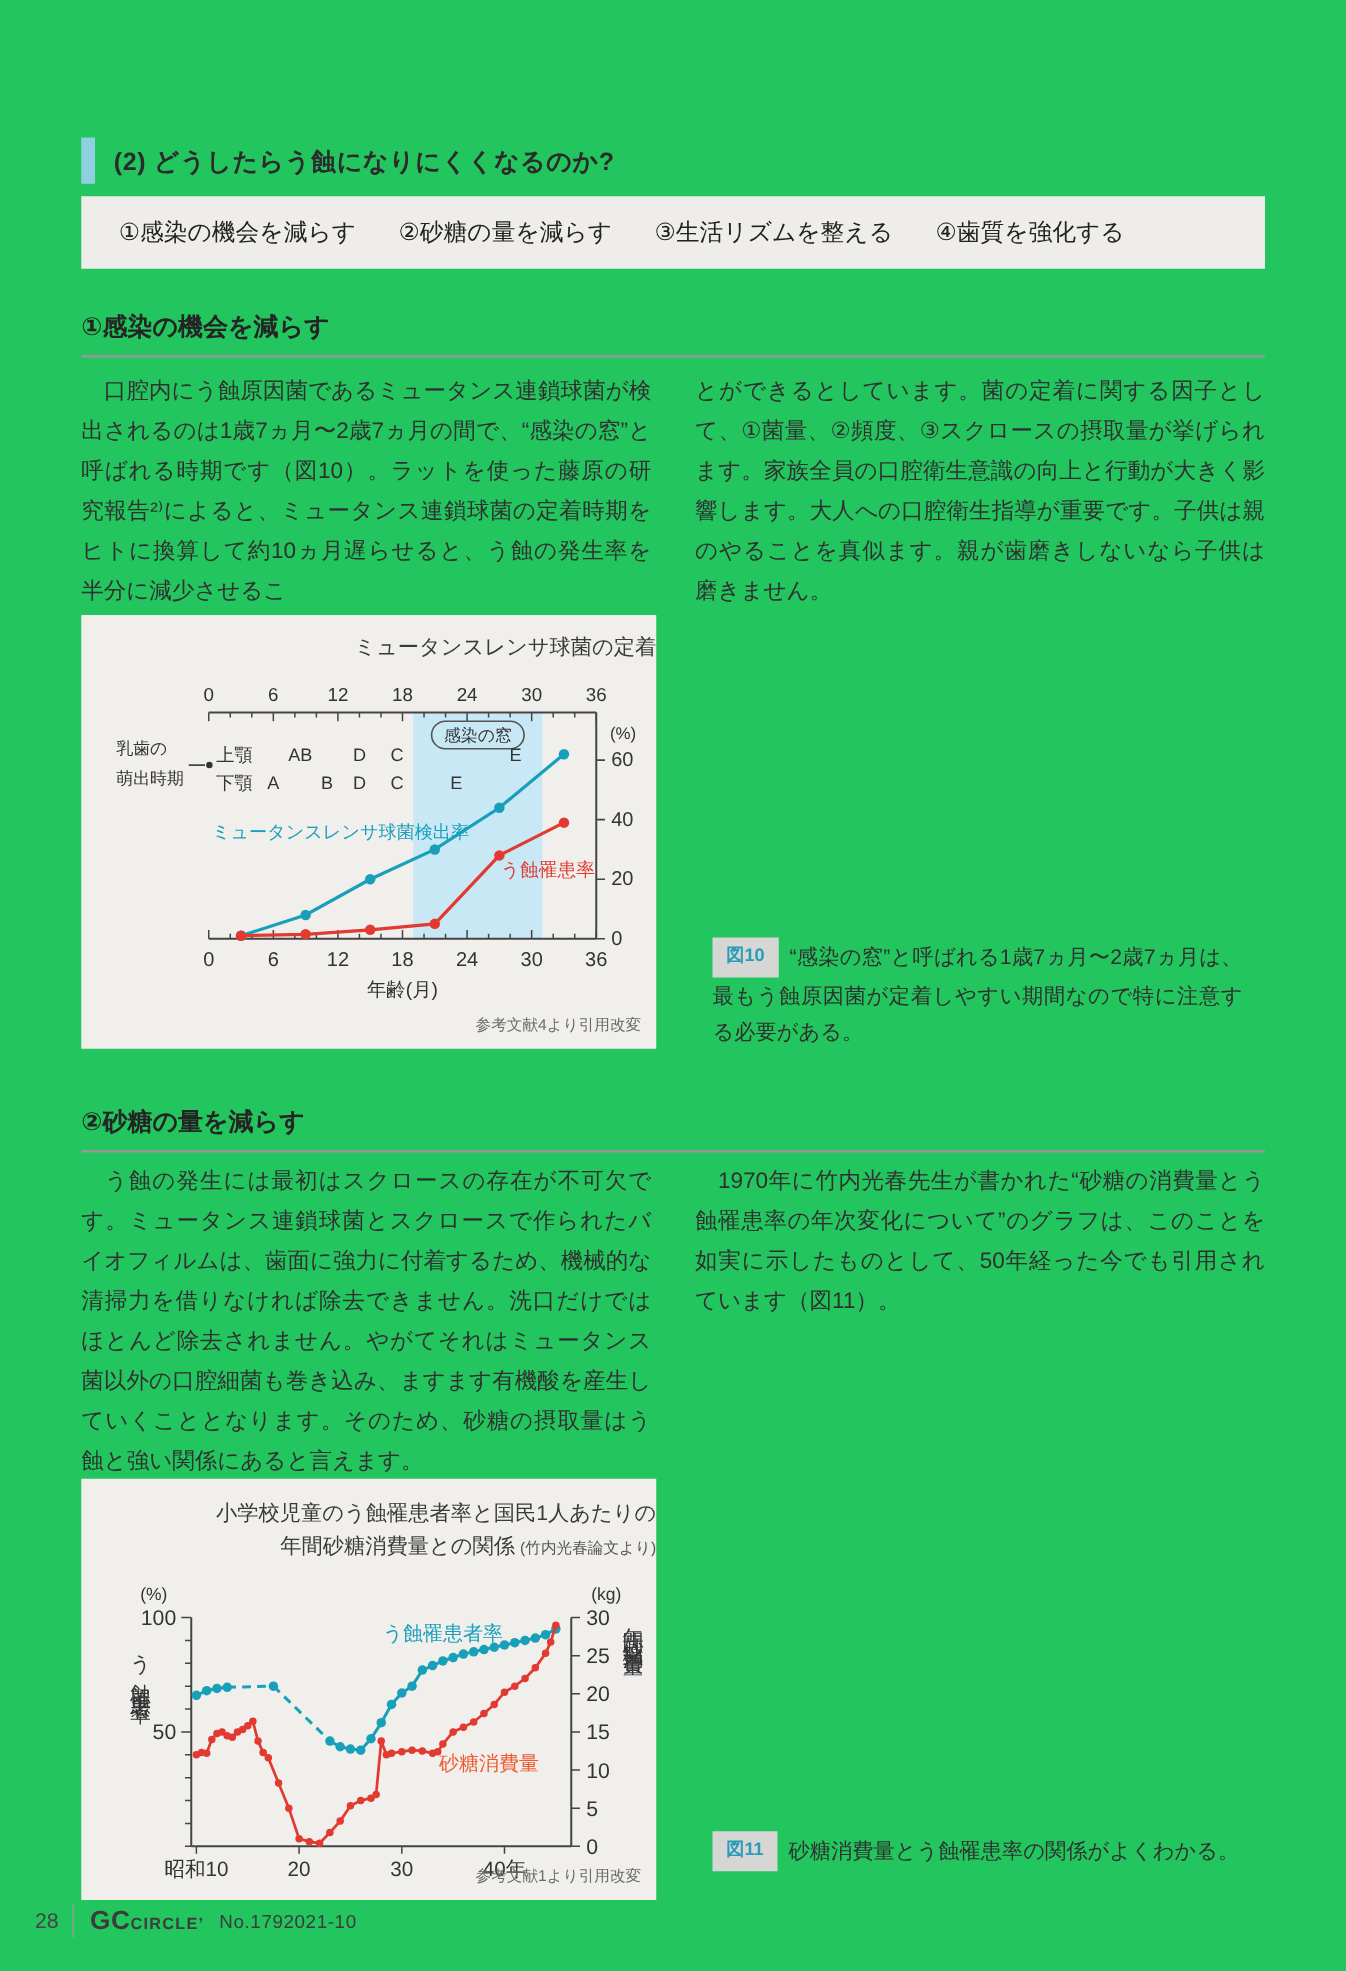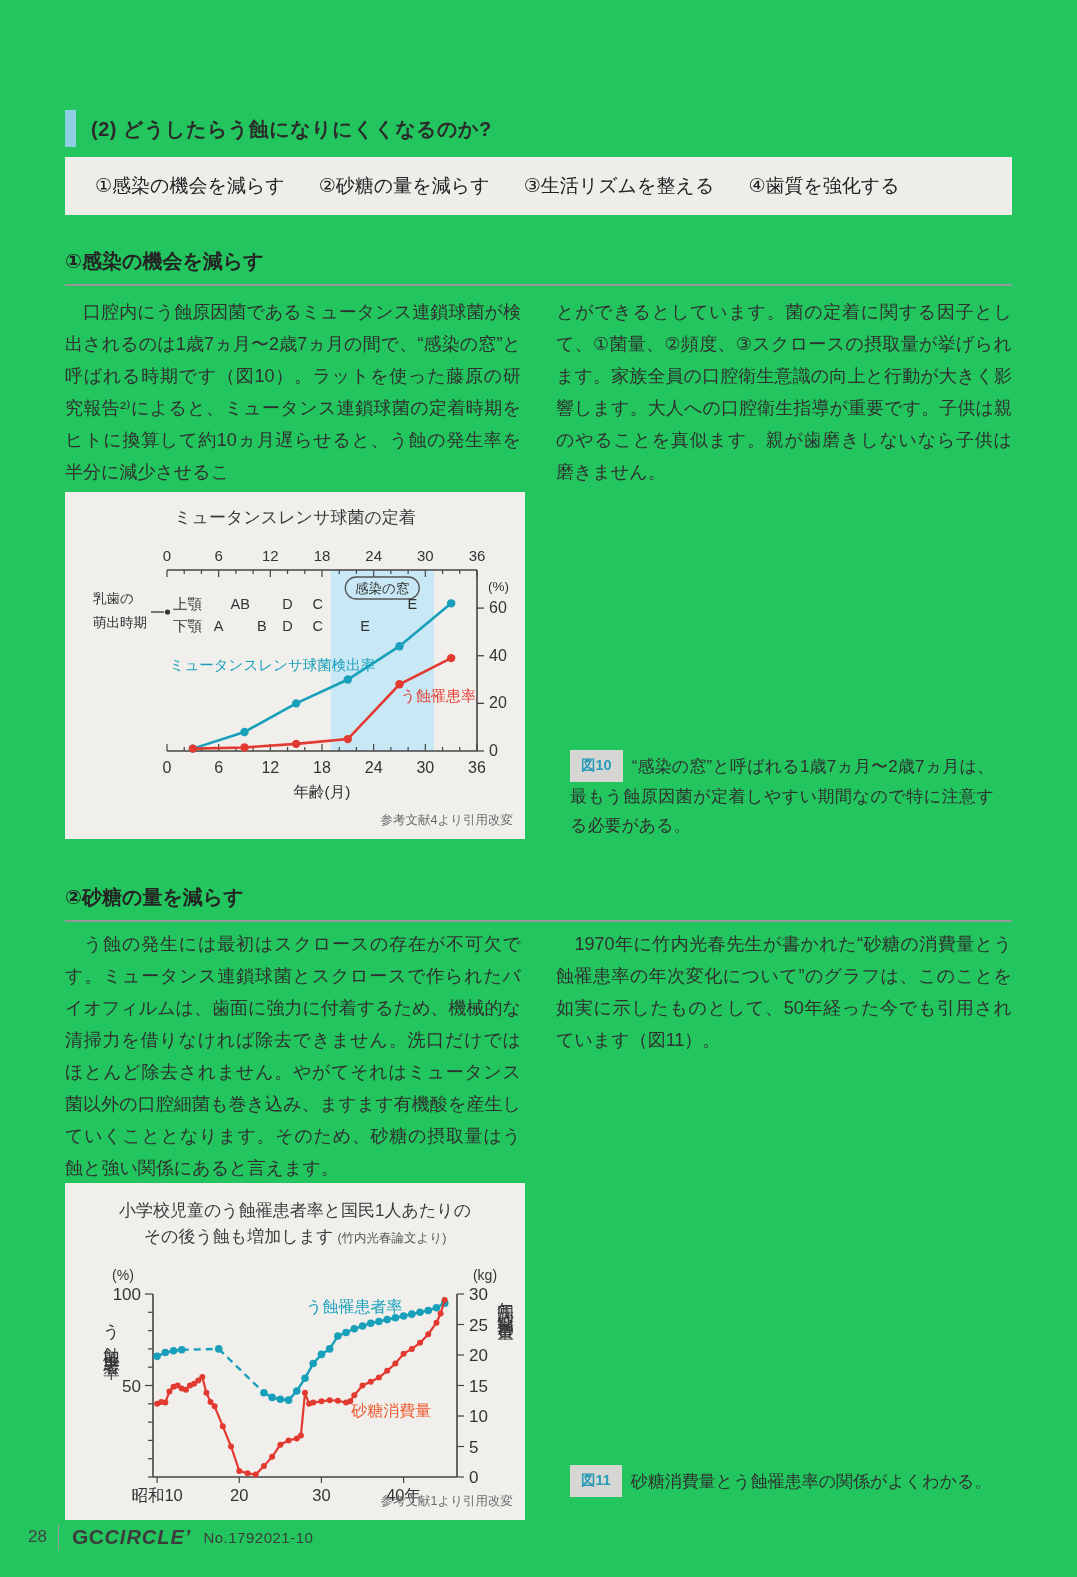--- a/index.html
+++ b/index.html
@@ -16,42 +16,42 @@
   .sh2{top:884px;}
   .col{position:absolute;width:456px;font-size:18px;line-height:32px;text-align:justify;color:#303030;}
   .s1l{left:65px;top:296px;}
   .s1r{left:556px;top:296px;}
   .s2l{left:65px;top:928px;}
   .s2r{left:556px;top:928px;}
   .s2r div{margin:0;}
   .fig-panel{position:absolute;left:65px;width:460px;background:#f0efec;}
   .fp1{top:492px;height:347px;}
   .fp2{top:1183px;height:337px;}
-  .fig-title{position:absolute;width:100%;text-align:center;font-size:17px;color:#3a3a3a;}
+  .fig-title{position:absolute;width:100%;text-align:right;font-size:17px;color:#3a3a3a;}
   .fp1 .fig-title{top:14px;}
   .t1{top:16px;}
   .t2{top:42px;}
   .tnote{font-size:12.5px;color:#555;margin-left:4px;}
   .fig-panel svg{position:absolute;left:0;}
   #fig10-svg{top:44px;}
   #fig11-svg{top:64px;}
   .fig-note{position:absolute;right:12px;bottom:10px;font-size:12.5px;color:#6b6b6b;}
   .vert-label{position:absolute;writing-mode:vertical-rl;font-size:16.5px;color:#333;letter-spacing:4px;}
   .vl{left:36px;top:128px;}
   .vr{right:8px;top:106px;}
   .cap{position:absolute;left:570px;width:424px;font-size:17px;line-height:29px;color:#2f2f2f;text-align:justify;}
   .cap10{top:750px;}
   .cap11{top:1465px;}
   .badge{display:inline-block;background:#d6d6d4;color:#2a9cb8;font-size:14.5px;font-weight:700;
         padding:1px 11px 2px;margin-right:9px;vertical-align:2px;}
   .footer{position:absolute;left:28px;top:1524px;display:flex;align-items:center;color:#3c3c3c;}
   .pnum{font-size:17px;color:#444;}
   .frule{display:inline-block;width:1px;height:26px;background:#9c9c9c;margin:0 13px 0 11px;}
   .brand .gc{font-size:21px;font-weight:600;letter-spacing:.5px;}
-  .brand .circ{font-size:20px;font-weight:600;letter-spacing:1px;font-style:italic;}
+  .brand .circ{font-size:13px;font-weight:600;letter-spacing:1px;}
   .issue{font-size:15px;margin-left:12px;letter-spacing:.5px;}
   .fdate{font-size:15px;letter-spacing:.5px;}
   svg text{font-family:"Liberation Sans","DejaVu Sans",sans-serif;}
 </style>
 </head>
 <body>
 
 <div class="page">
 
   <div class="accent-bar"></div>
@@ -180,21 +180,21 @@
 
   <div class="sec-heading sh2">②砂糖の量を減らす</div>
   <div class="col s2l">　う蝕の発生には最初はスクロースの存在が不可欠です。ミュータンス連鎖球菌とスクロースで作られたバイオフィルムは、歯面に強力に付着するため、機械的な清掃力を借りなければ除去できません。洗口だけではほとんど除去されません。やがてそれはミュータンス菌以外の口腔細菌も巻き込み、ますます有機酸を産生していくこととなります。そのため、砂糖の摂取量はう蝕と強い関係にあると言えます。</div>
   <div class="col s2r">
     <div>　1970年に竹内光春先生が書かれた“砂糖の消費量とう蝕罹患率の年次変化について”のグラフは、このことを如実に示したものとして、50年経った今でも引用されています（図11）。</div>
   </div>
 
   <div class="fig-panel fp2">
     <div class="fig-title t1">小学校児童のう蝕罹患者率と国民1人あたりの</div>
     <div class="fig-title t2">
-      <span>その後う蝕も増加します</span><span class="tnote">(竹内光春論文より)</span>
+      <span>年間砂糖消費量との関係</span><span class="tnote">(竹内光春論文より)</span>
     </div>
     <svg id="fig11-svg" width="460" height="265">
         <line x1="88" y1="47" x2="88" y2="230" stroke="#444" stroke-width="1.6"></line>
         <line x1="88" y1="230" x2="392" y2="230" stroke="#444" stroke-width="1.6"></line>
         <line x1="392" y1="47" x2="392" y2="230" stroke="#444" stroke-width="1.6"></line>
         <line x1="83" y1="230" x2="88" y2="230" stroke="#444" stroke-width="1.2"></line>
         <line x1="83" y1="211.7" x2="88" y2="211.7" stroke="#444" stroke-width="1.2"></line>
         <line x1="83" y1="193.4" x2="88" y2="193.4" stroke="#444" stroke-width="1.2"></line>
         <line x1="83" y1="175.1" x2="88" y2="175.1" stroke="#444" stroke-width="1.2"></line>
         <line x1="83" y1="156.8" x2="88" y2="156.8" stroke="#444" stroke-width="1.2"></line>

